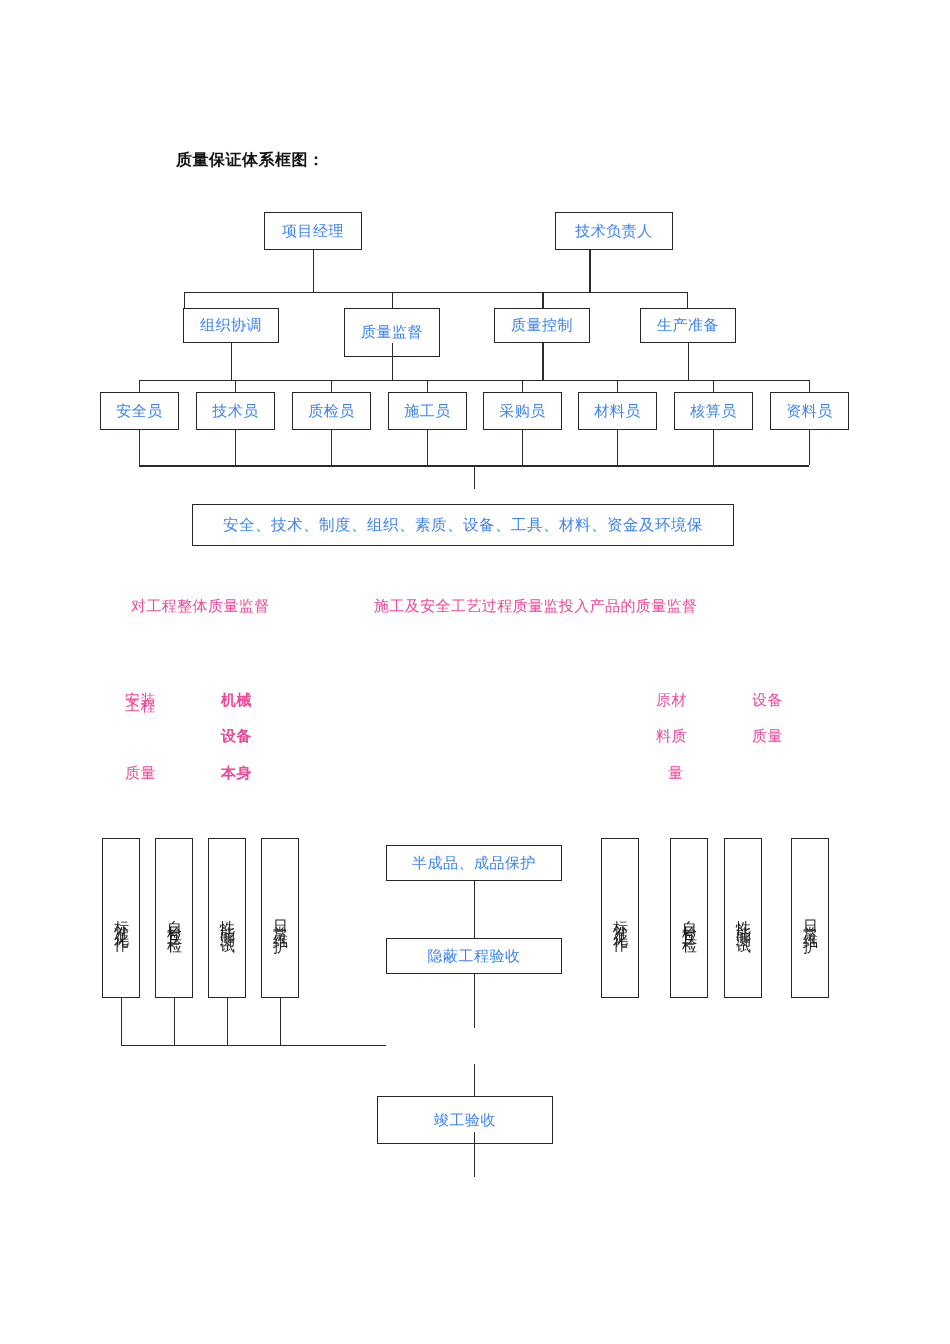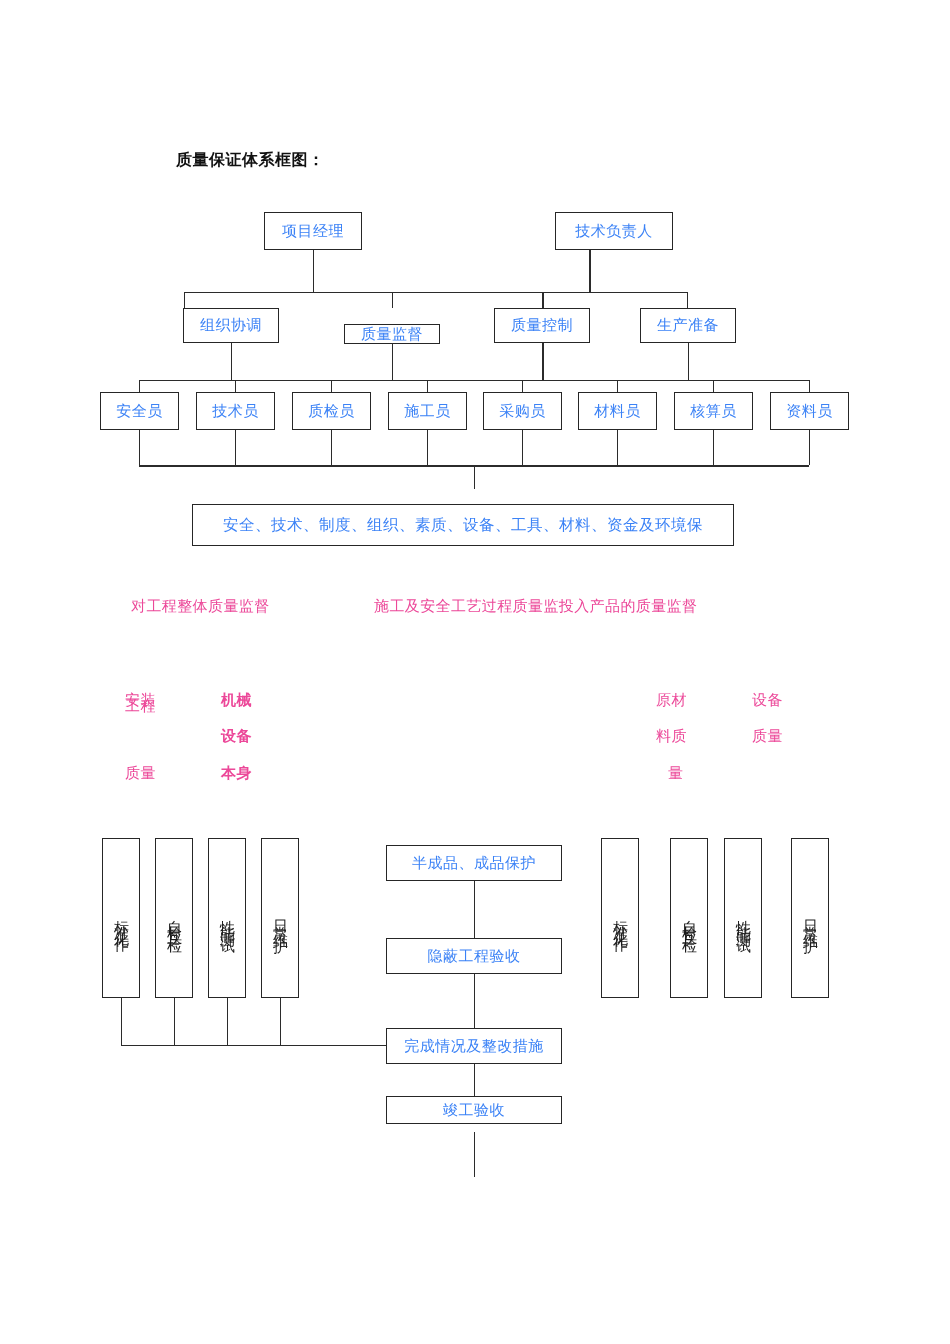--- a/index.html
+++ b/index.html
@@ -86,21 +86,21 @@
   <div class="v thick" style="left:589px;top:250px;height:42px;"></div>
 
   <div class="h" style="left:184px;top:292px;width:503px;"></div>
 
   <div class="v" style="left:184px;top:292px;height:16px;"></div>
   <div class="v" style="left:392px;top:292px;height:16px;"></div>
   <div class="v thick" style="left:542px;top:292px;height:16px;"></div>
   <div class="v" style="left:687px;top:292px;height:16px;"></div>
 
   <div class="box" style="left:183px;top:308px;width:96px;height:35px;">组织协调</div>
-  <div class="box" style="left:344px;top:324px;width:96px;height:20px;text-align:right;">质量监督</div>
+  <div class="box" style="left:344px;top:308px;width:96px;height:49px;text-align:right;">质量监督</div>
   <div class="box bold" style="left:494px;top:308px;width:96px;height:35px;">质量控制</div>
   <div class="box" style="left:640px;top:308px;width:96px;height:35px;">生产准备</div>
 
   <div class="v" style="left:231px;top:343px;height:37px;"></div>
   <div class="v" style="left:392px;top:343px;height:37px;"></div>
   <div class="v thick" style="left:542px;top:343px;height:37px;"></div>
   <div class="v" style="left:688px;top:343px;height:37px;"></div>
 
   <div class="h" style="left:139px;top:380px;width:670px;"></div>
 
@@ -164,24 +164,23 @@
   <div class="v" style="left:227px;top:998px;height:47px;"></div>
   <div class="v" style="left:280px;top:998px;height:47px;"></div>
   <div class="h" style="left:121px;top:1045px;width:265px;"></div>
 
   <div class="box" style="left:386px;top:845px;width:176px;height:36px;">半成品、成品保护</div>
   <div class="v" style="left:474px;top:881px;height:57px;"></div>
 
   <div class="box" style="left:386px;top:938px;width:176px;height:36px;">隐蔽工程验收</div>
   <div class="v" style="left:474px;top:974px;height:54px;"></div>
 
-  <div class="box" style="left:386px;top:1028px;width:176px;height:36px;">完成情况及整改措施</div>
   <div class="v" style="left:474px;top:1064px;height:32px;"></div>
 
-  <div class="box" style="left:386px;top:1096px;width:176px;height:28px;">竣工验收</div>
+  <div class="box" style="left:377px;top:1096px;width:176px;height:48px;">竣工验收</div>
   <div class="v" style="left:474px;top:1132px;height:45px;"></div>
 
 
   <div class="vbox" style="left:601px;top:838px;width:38px;height:160px;">标准化作</div>
   <div class="vbox" style="left:670px;top:838px;width:38px;height:160px;">自检互检</div>
   <div class="vbox" style="left:724px;top:838px;width:38px;height:160px;">性能测试</div>
   <div class="vbox" style="left:791px;top:838px;width:38px;height:160px;">日常维护</div>
 
 </div>
 

